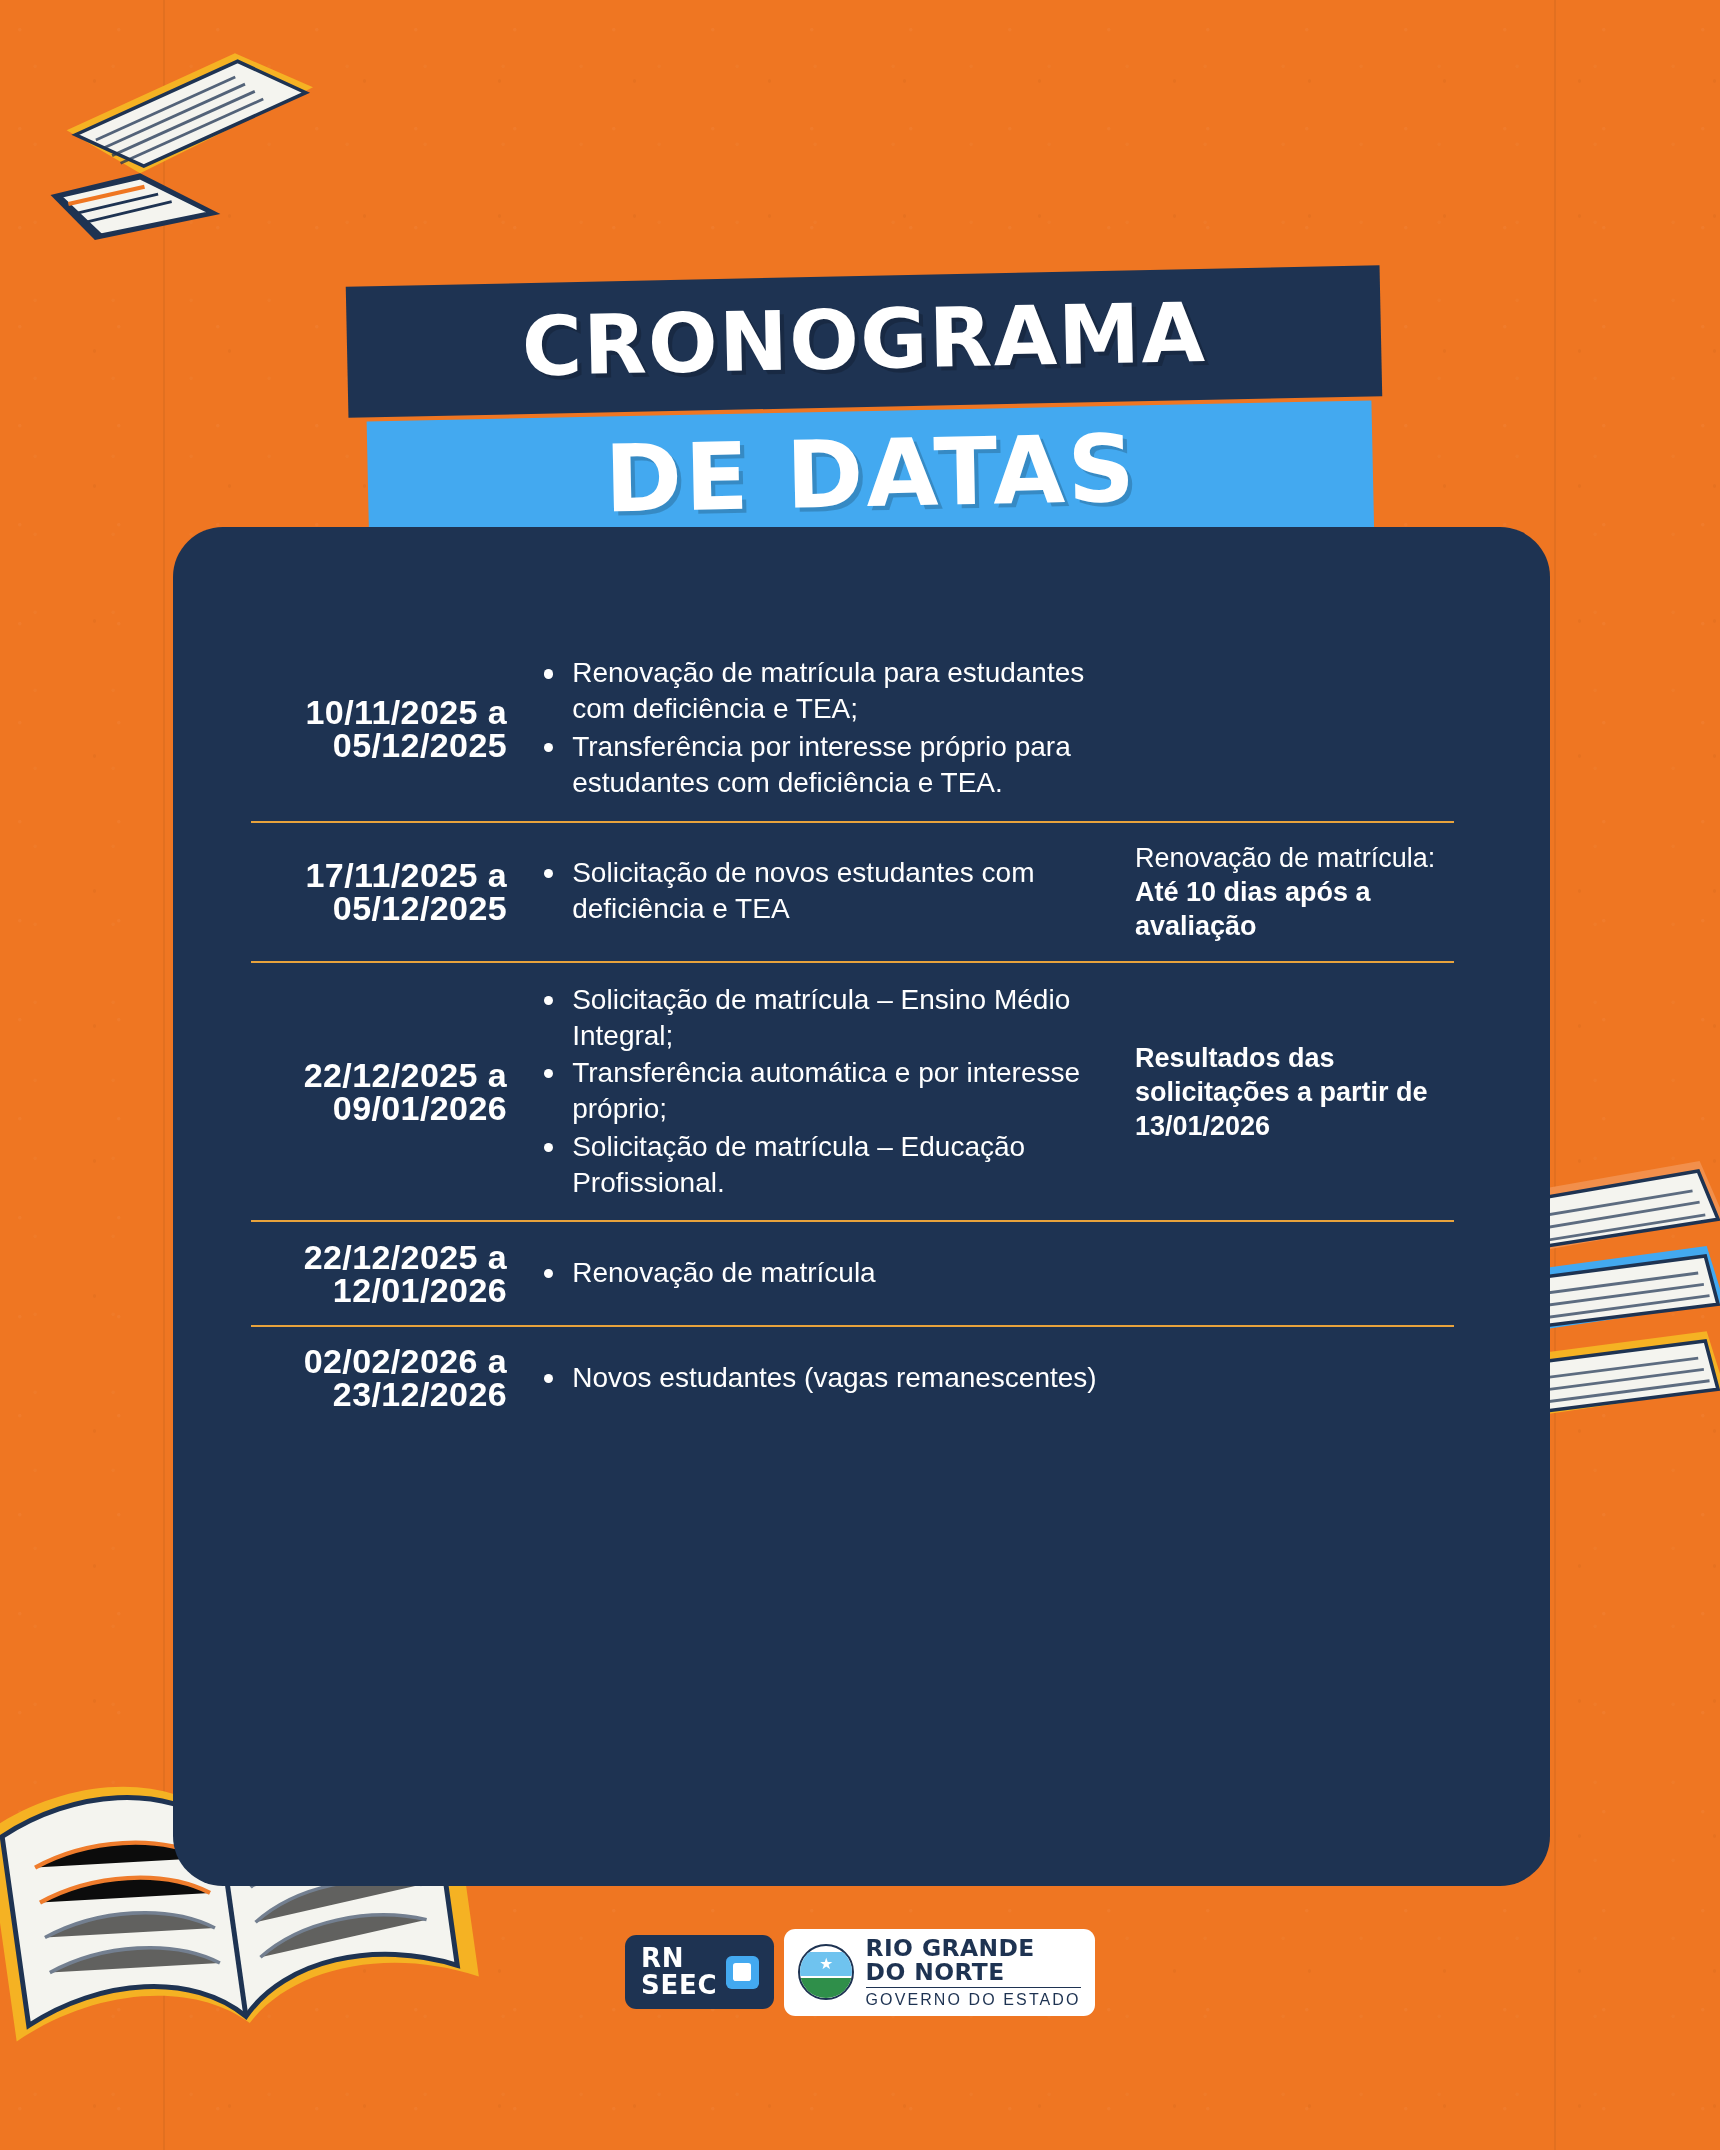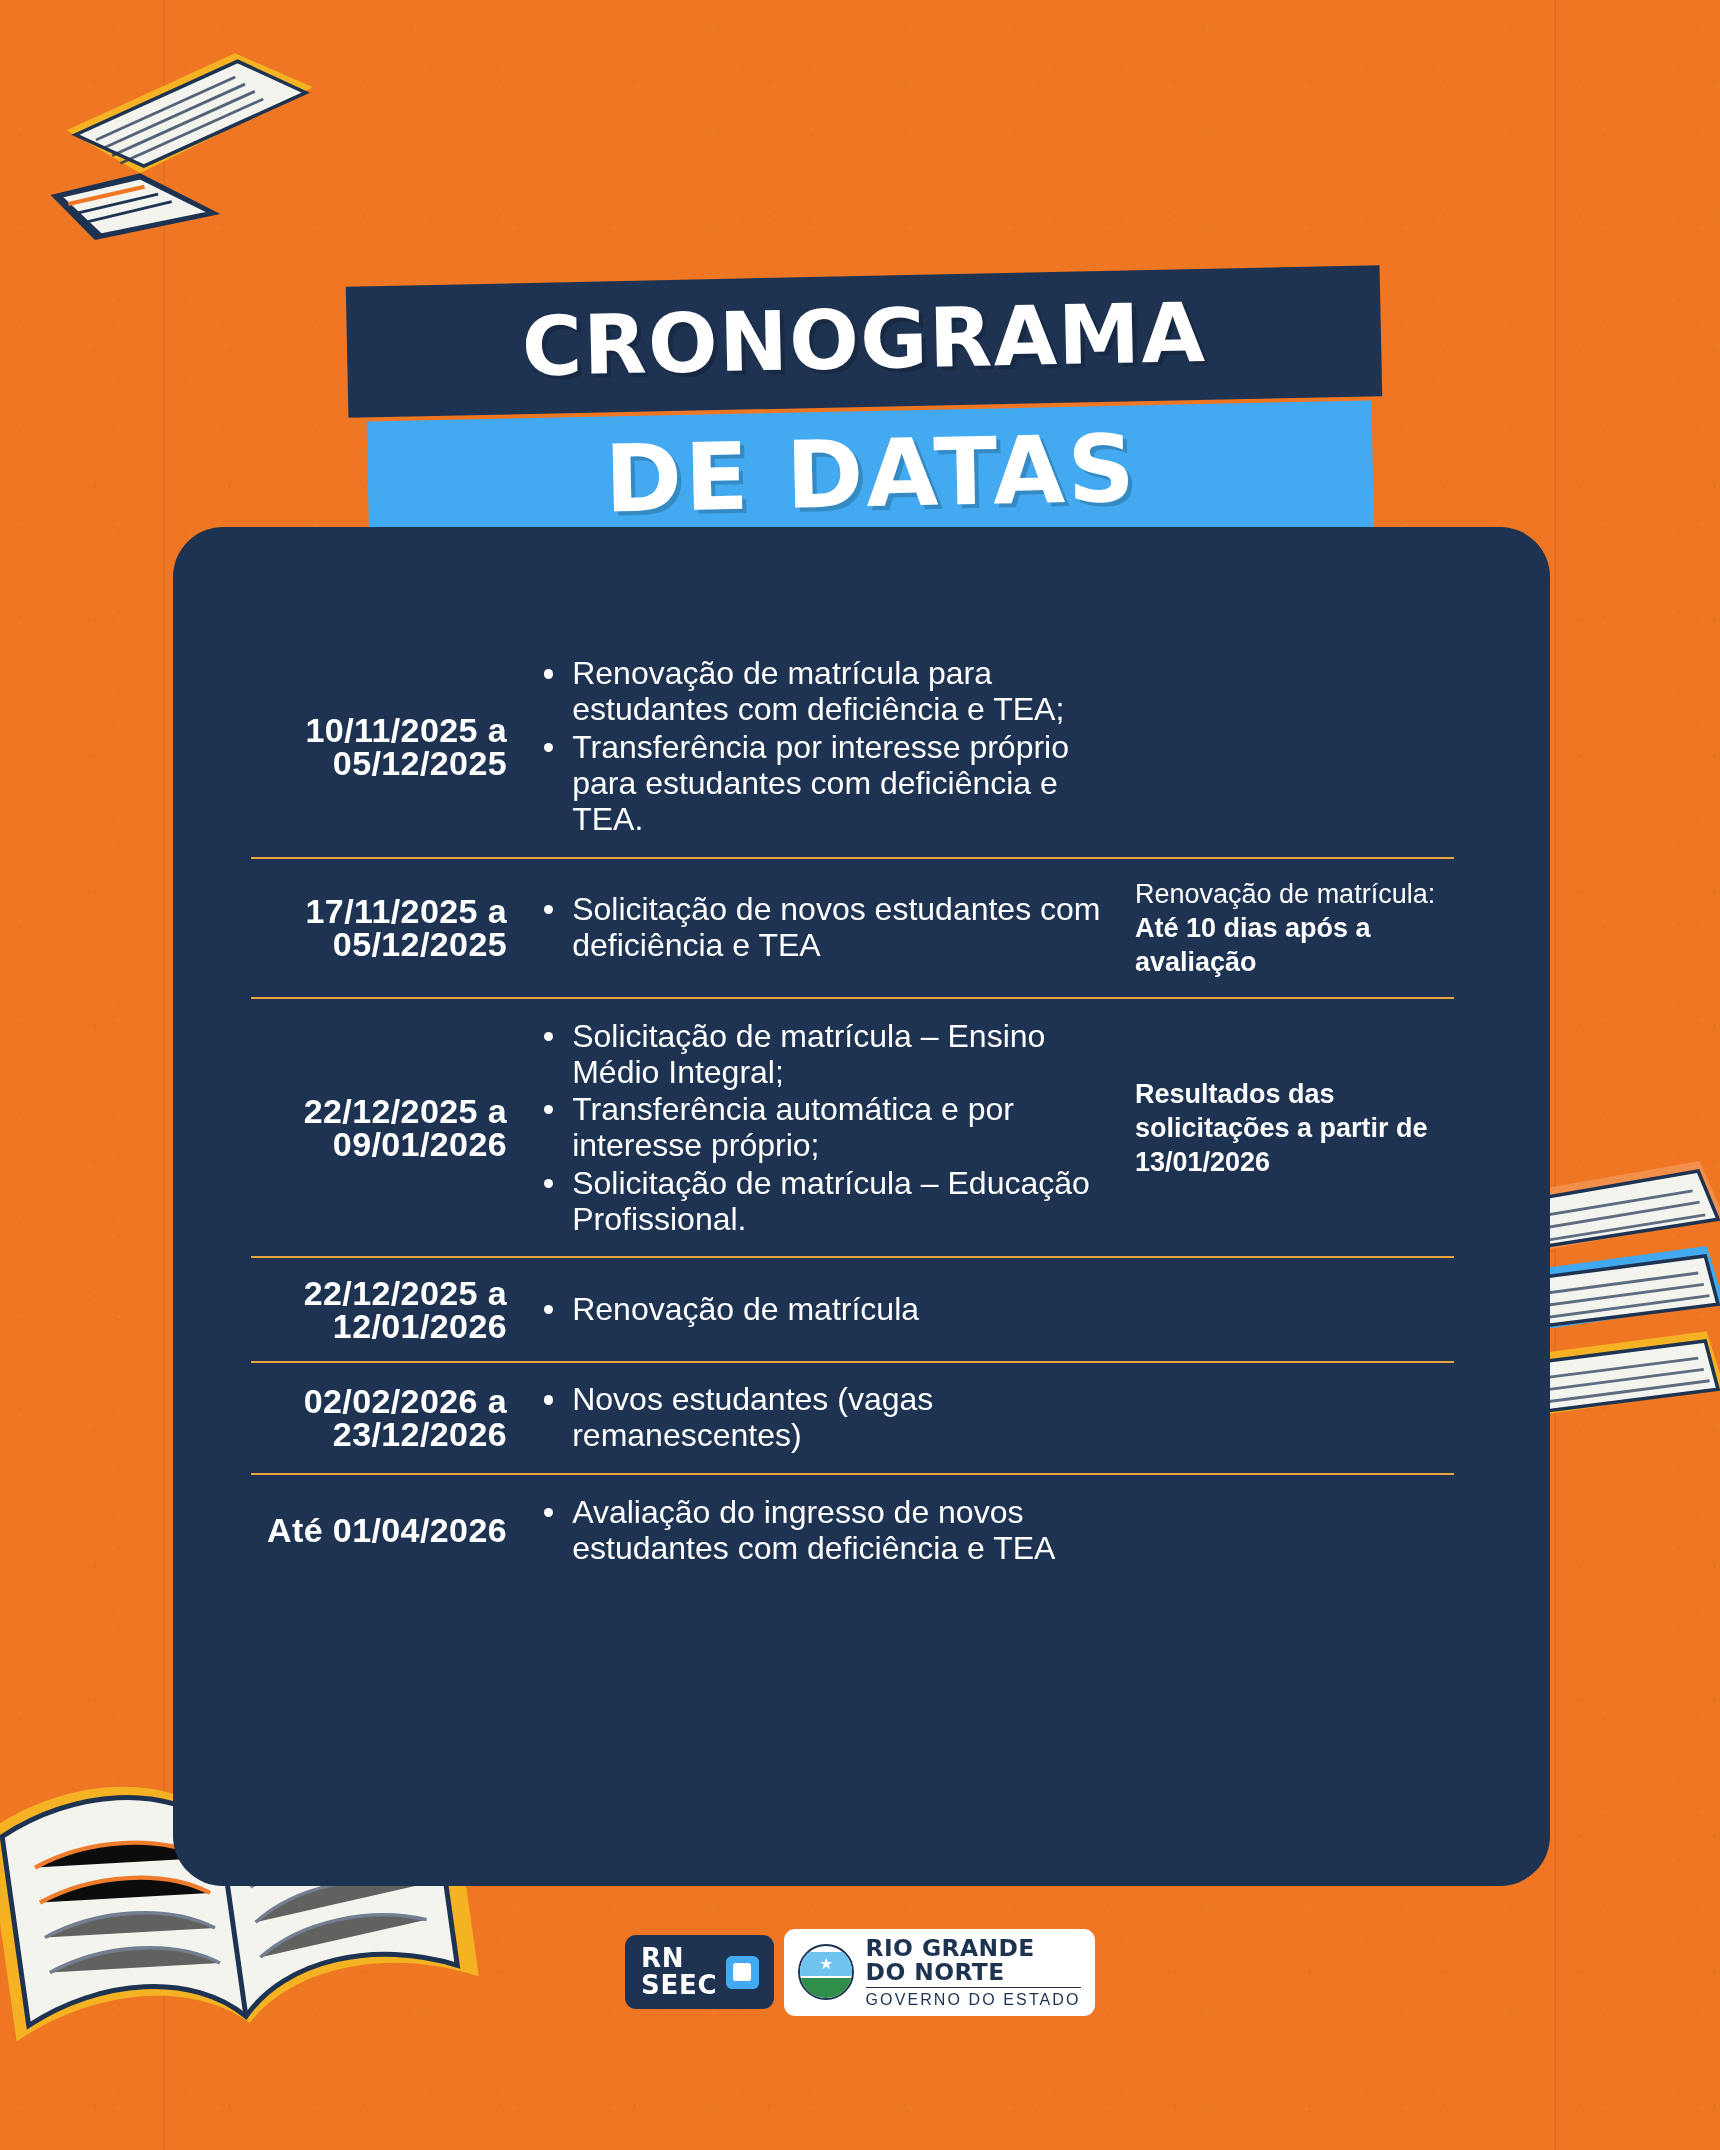--- a/index.html
+++ b/index.html
@@ -150,21 +150,21 @@
   .col-note b { font-weight: bold; text-align: center; }
 
   ul.bullets {
     list-style: none;
     margin: 0;
     padding: 0;
   }
   ul.bullets li {
     position: relative;
     color: #ffffff;
-    font-size: 32px;
+    font-size: 28px;
     line-height: 36px;
     padding-left: 34px;
     margin: 0 0 1.4px 0;
   }
   ul.bullets li::before {
     content: "";
     position: absolute;
     left: 5.7px;
     top: 14px;
     width: 9.2px;
@@ -397,29 +397,20 @@
     </div>
     <div class="row">
       <div class="col-date">02/02/2026 a 23/12/2026</div>
       <div class="col-main">
         <ul class="bullets">
           <li>Novos estudantes (vagas remanescentes)</li>
         </ul>
       </div>
       <div class="col-note empty"></div>
     </div>
-    <div class="row">
-      <div class="col-date">Até 01/04/2026</div>
-      <div class="col-main">
-        <ul class="bullets">
-          <li>Avaliação do ingresso de novos estudantes com deficiência e TEA</li>
-        </ul>
-      </div>
-      <div class="col-note empty"></div>
-    </div>
   </div>
 
 <div class="footer">
   <div class="logo-rn">
     <div class="logo-rn-text">
       <div>RN</div>
       <div>SEEC</div>
     </div>
     <div class="logo-rn-mark"></div>
   </div>

